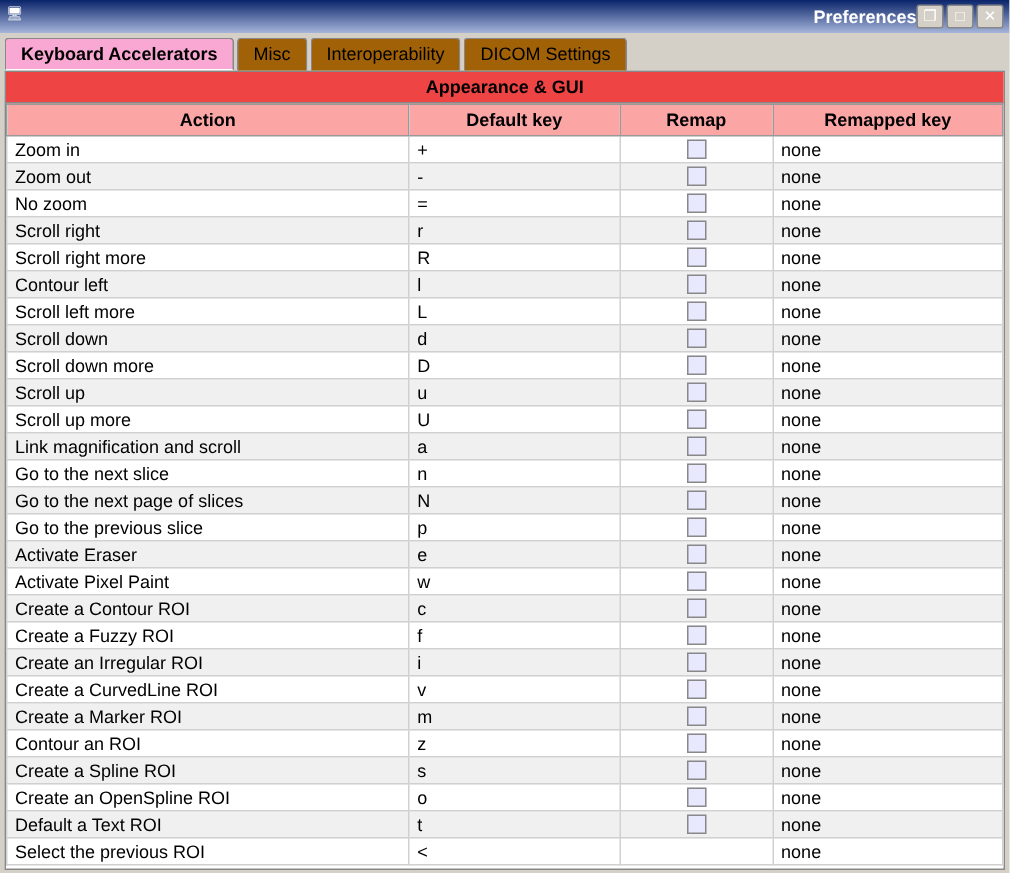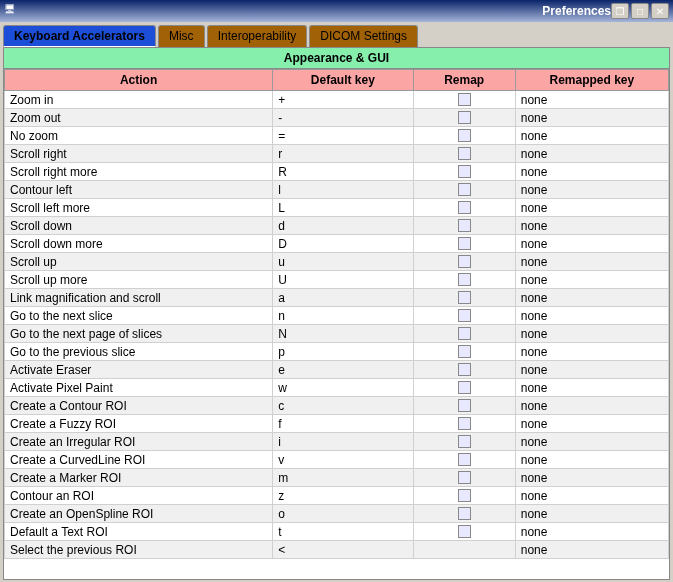--- a/index.html
+++ b/index.html
@@ -52,33 +52,33 @@
     .tab {
       padding: 3px 10px;
       border: 1px solid #888;
       border-bottom: none;
       background: #a16207;
       cursor: pointer;
       font-size: 12px;
       border-radius: 3px 3px 0 0;
     }
     .tab.active {
-      background: #1d4ed8;
+      background: #f9a8d4;
       font-weight: bold;
       border-bottom: 1px solid #ffffff;
       z-index: 1;
     }
     .main-content {
       background: #ffffff;
       border: 1px solid #888;
       margin: 0 3px;
       padding: 0;
     }
     .section-header {
-      background: #86efac;
+      background: #ef4444;
       text-align: center;
       font-weight: bold;
       padding: 3px;
       border-bottom: 1px solid #888;
       font-size: 12px;
     }
     .table-container {
       overflow-y: auto;
       height: 510px;
     }
@@ -402,20 +402,30 @@
             <td class="action-col">Contour an ROI</td>
             <td class="default-key-col">z</td>
             <td class="remap-col">
               <div class="checkbox-cell">
                 <div class="checkbox"></div>
               </div>
             </td>
             <td class="remapped-col">none</td>
           </tr>
           <tr>
+            <td class="action-col">Create a Spline ROI</td>
+            <td class="default-key-col">s</td>
+            <td class="remap-col">
+              <div class="checkbox-cell">
+                <div class="checkbox"></div>
+              </div>
+            </td>
+            <td class="remapped-col">none</td>
+          </tr>
+          <tr>
             <td class="action-col">Create an OpenSpline ROI</td>
             <td class="default-key-col">o</td>
             <td class="remap-col">
               <div class="checkbox-cell">
                 <div class="checkbox"></div>
               </div>
             </td>
             <td class="remapped-col">none</td>
           </tr>
           <tr>

